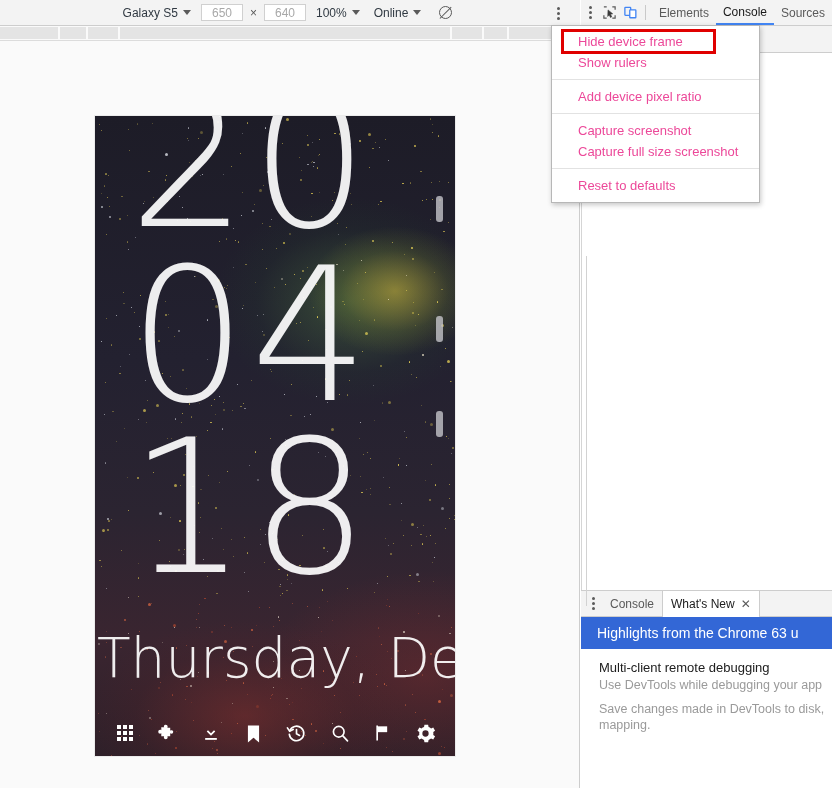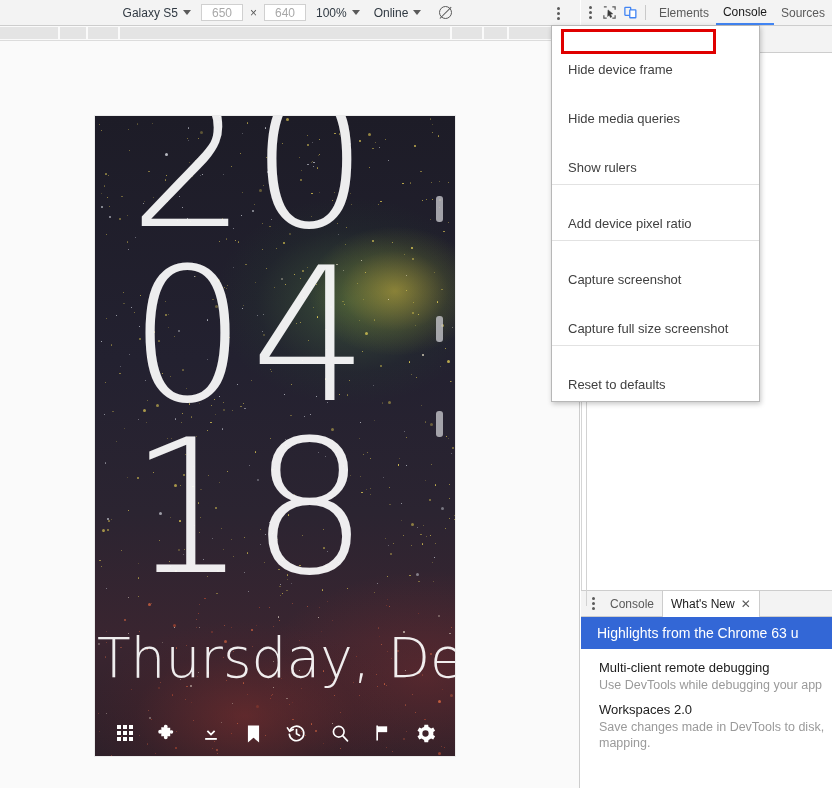--- a/index.html
+++ b/index.html
@@ -399,27 +399,26 @@
     width: 209px;
     background: #ffffff;
     border: 1px solid #b7b7b7;
     box-shadow: 1px 2px 5px rgba(0,0,0,0.22);
     box-sizing: border-box;
     padding: 5px 0 6px 0;
     z-index: 50;
   }
   .menu-item {
     font-size: 13px;
-    color: #404040;
+    color: #ec4899;
     height: 21px;
     line-height: 21px;
-    padding-left: 16px;
+    padding-left: 26px;
     white-space: nowrap;
     box-sizing: border-box;
-    margin-top: 28px;
   }
   .menu-sep {
     height: 1px;
     background: #e2e2e2;
     margin: 6px 0 6px 0;
   }
   #menu-highlight {
     position: absolute;
     left: 9px; top: 3px;
     width: 155px; height: 25px;
@@ -1245,32 +1244,30 @@
       </div>
 
       <div id="whatsnew-banner">Highlights from the Chrome 63 u</div>
 
       <div id="whatsnew-list">
         <div class="wn-item">
           <div class="wn-title">Multi-client remote debugging</div>
           <div class="wn-desc">Use DevTools while debugging your app</div>
         </div>
         <div class="wn-item">
-          <div class="wn-title">Workspaces 2.0</div>
           <div class="wn-desc">Save changes made in DevTools to disk, mapping.</div>
         </div>
       </div>
     </div>
   </div>
 
   <div id="ruler-tick"></div>
 
   <div id="menu">
     <div class="menu-item">Hide device frame</div>
-    <div class="menu-item">Hide media queries</div>
     <div class="menu-item">Show rulers</div>
     <div class="menu-sep"></div>
     <div class="menu-item">Add device pixel ratio</div>
     <div class="menu-sep"></div>
     <div class="menu-item">Capture screenshot</div>
     <div class="menu-item">Capture full size screenshot</div>
     <div class="menu-sep"></div>
     <div class="menu-item">Reset to defaults</div>
 
     <div id="menu-highlight"></div>

